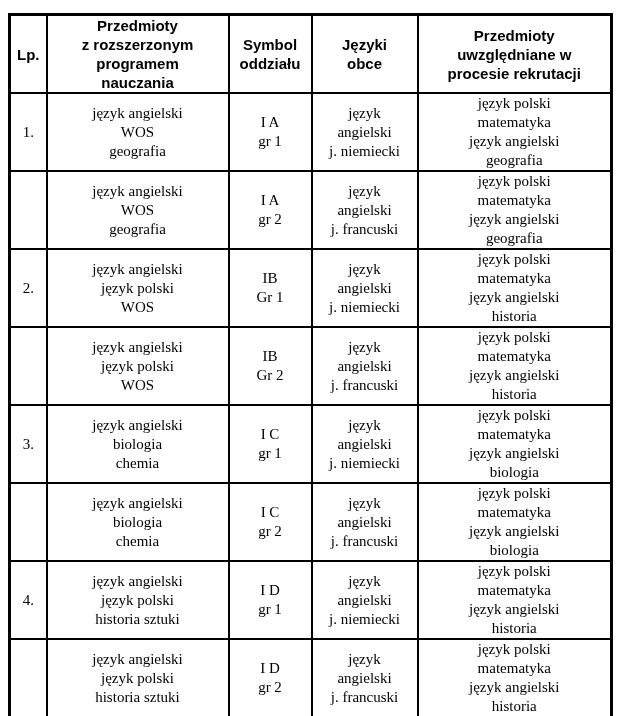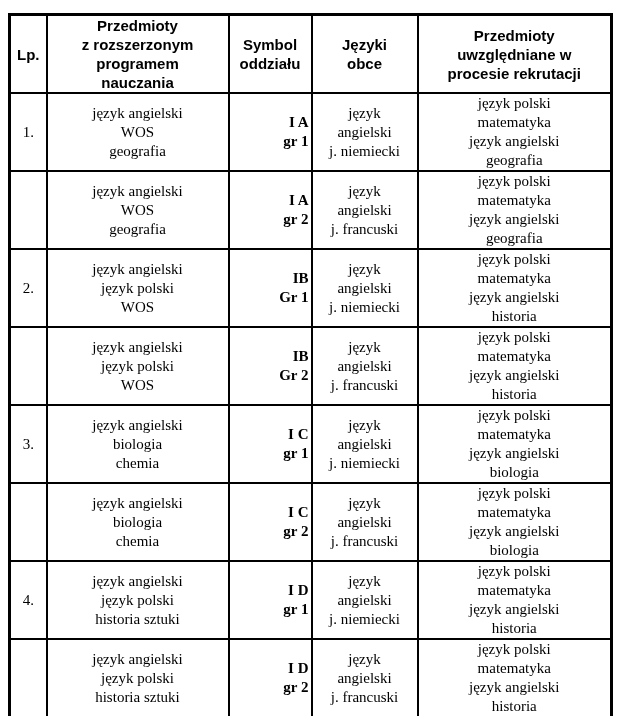--- a/index.html
+++ b/index.html
@@ -35,22 +35,21 @@
     font-size: 15px;
     line-height: 19px;
   }
   table.recruitment td {
     font-family: "Liberation Serif", serif;
     font-weight: normal;
     font-size: 15px;
     line-height: 19px;
   }
   table.recruitment td.symbol {
-    font-weight: bold;
-    text-align: right;
+    font-weight: normal;
   }
   thead tr { height: 77px; }
   tbody tr { height: 76px; }
   col.c-lp        { width: 37px; }
   col.c-subjects  { width: 182px; }
   col.c-symbol    { width: 83px; }
   col.c-languages { width: 106px; }
   col.c-recruit   { width: 194px; }
 </style>
 </head>

